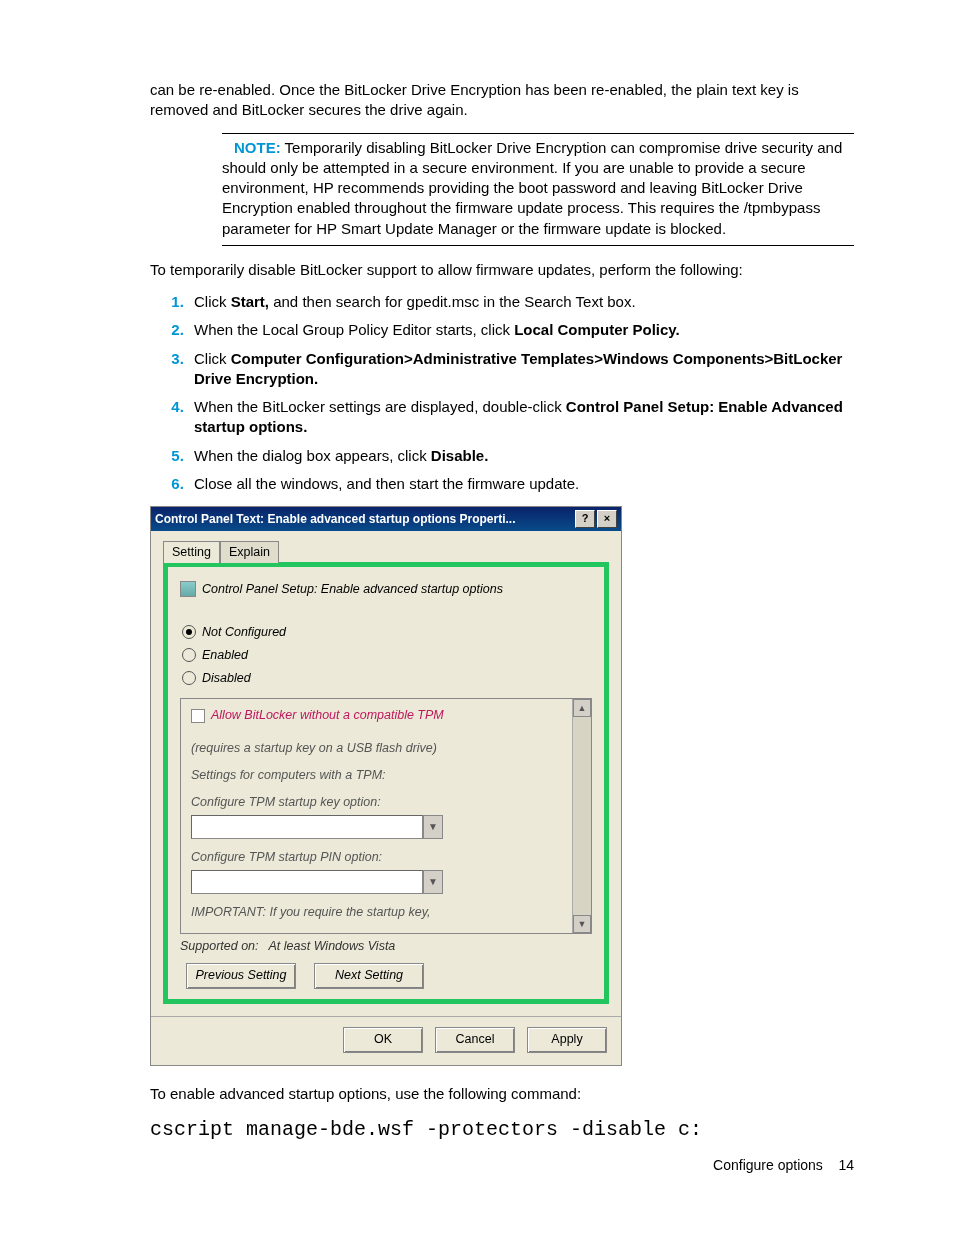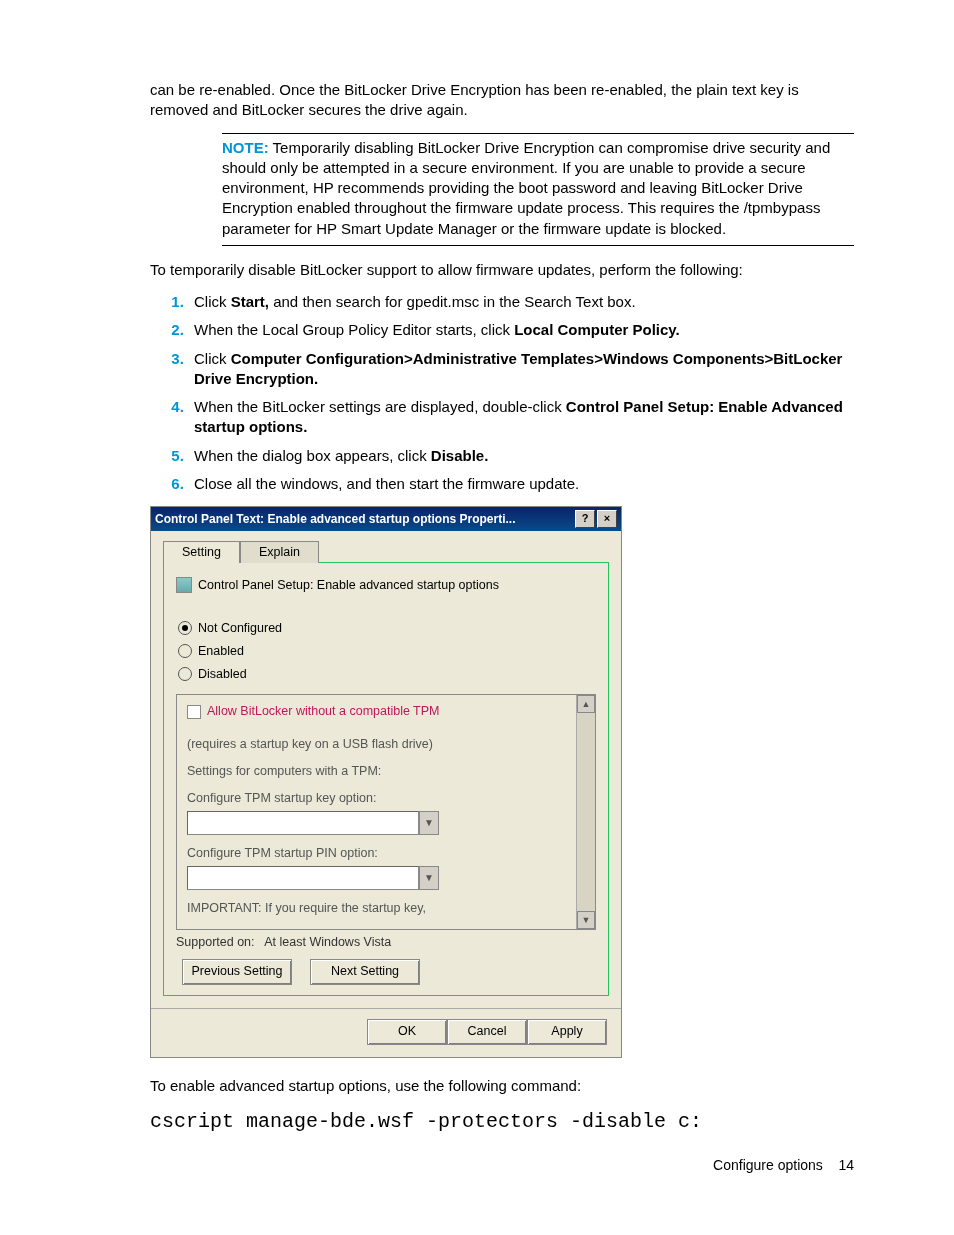--- a/index.html
+++ b/index.html
@@ -23,20 +23,21 @@
   }
   .note-block {
     border-top: 1px solid #000;
     border-bottom: 1px solid #000;
     margin: 10px 0 14px 72px;
     padding: 4px 0 6px 0;
   }
   .note-label {
     color: #0096d6;
     font-weight: bold;
+    margin-left: 12px;
   }
   ol.steps {
     margin: 6px 0 12px 0;
     padding-left: 38px;
   }
   ol.steps li {
     padding-left: 6px;
     margin-bottom: 8px;
   }
   ol.steps li::marker {
@@ -89,39 +90,40 @@
   }
   .dialog-body {
     padding: 10px 12px 12px 12px;
     background: #ece9d8;
   }
   .tabs {
     display: flex;
     margin-bottom: 0;
   }
   .tab {
-    padding: 2px 18px;
+    padding: 2px 8px;
     border: 1px solid #888;
     border-bottom: none;
     background: #ece9d8;
     margin-right: 0;
     font-size: 12.5px;
   }
   .tab.active {
     background: #ece9d8;
     position: relative;
     z-index: 2;
   }
   .tab.inactive {
     background: #e0ddcc;
   }
   .tab-border {
-    border: 1px solid #22c55e;
+    border: 5px solid #22c55e;
     padding: 14px 12px 10px 12px;
     margin-top: -1px;
+    font-style: italic;
   }
   .setting-name-row {
     display:flex; align-items:center; gap:6px;
     margin-bottom: 26px;
   }
   .cfg-icon {
     width:14px; height:14px;
     background: linear-gradient(#8cc,#6aa);
     border:1px solid #888;
   }
@@ -185,21 +187,21 @@
   .win-btn {
     min-width:108px; height:24px;
     border:1px solid #888;
     background:#ece9d8;
     font-size:12.5px;
     display:inline-flex; align-items:center; justify-content:center;
     box-shadow: inset 1px 1px 0 #fff, inset -1px -1px 0 #808080;
   }
   .bottom-sep { border-top:1px solid #aaa; margin:12px -12px 10px -12px; }
   .bottom-btns {
-    display:flex; justify-content:flex-end; 
+    display:flex; justify-content:flex-end; gap:12px;
     padding-right:2px;
   }
   .bottom-btns .win-btn { min-width:78px; }
 </style>
 </head>
 <body>
 
 <div class="page">
 
   <p class="para">can be re-enabled. Once the BitLocker Drive Encryption has been re-enabled, the plain text key is removed and BitLocker secures the drive again.</p>

